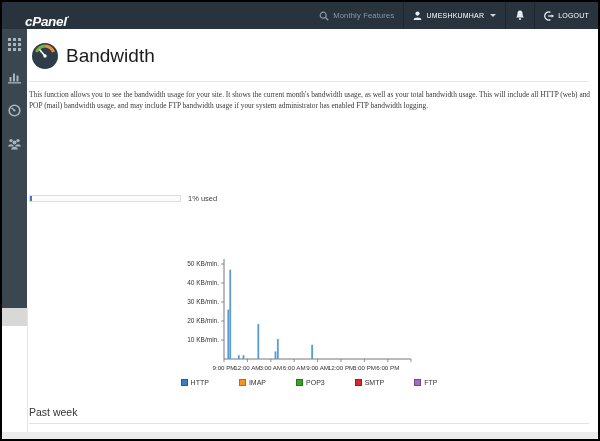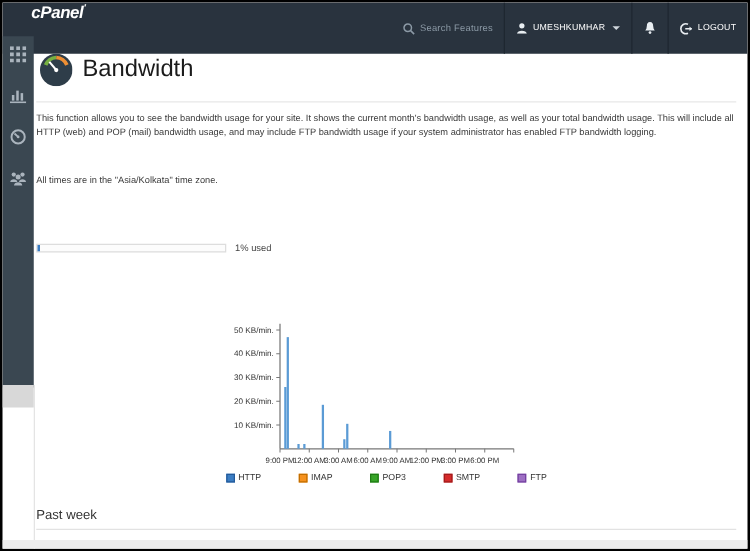--- a/index.html
+++ b/index.html
@@ -1,40 +1,40 @@
 <!DOCTYPE html>
 <html><head>
 <meta charset="utf-8">
 <style>
   * { margin:0; padding:0; box-sizing:border-box; font-family:"Liberation Sans",sans-serif; }
   body { width:600px; height:441px; background:#fff; }
   .frame { position:relative; width:600px; height:441px; border:2px solid #000; background:#fff; overflow:hidden; }
 
   
-  .topbar { position:absolute; top:0; left:0; right:0; height:41px; background:#29333e; display:flex; align-items:flex-start; }
+  .topbar { position:absolute; top:0; left:0; right:0; height:27px; background:#29333e; display:flex; align-items:flex-end; }
   .logo { color:#fff; font-style:italic; font-weight:bold; font-size:13.5px; margin-left:23px; letter-spacing:-0.3px; }
   .logo .tick { font-size:8px; vertical-align:top; }
   .topbar-right { margin-left:auto; display:flex; align-items:stretch; height:100%; }
   .tb-item { display:flex; align-items:center; gap:4px; padding:0 9px; color:#fff; font-size:7px; letter-spacing:0.2px; cursor:pointer; }
   .tb-search { color:#8b99a5; font-size:7.5px; }
   .tb-sep { border-left:1px solid #1e2730; }
   .caret { width:0; height:0; border-left:3px solid transparent; border-right:3px solid transparent; border-top:3.5px solid #cfd6dc; margin-left:2px; }
 
   
   .rail { position:absolute; top:27px; left:0; width:25px; height:281px; background:#3a4751; display:flex; flex-direction:column; align-items:center; padding-top:8px; gap:20px; }
   .rail-item { width:13px; height:13px; cursor:pointer; }
   .rail-gray { position:absolute; top:306px; left:0; width:25px; height:18px; background:#d8d8d8; }
   .rail-line { position:absolute; top:306px; bottom:0; left:25px; width:1px; background:#e4e4e4; }
 
   
   .content { position:absolute; left:27px; top:30px; width:566px; bottom:0; }
   .page-header { position:absolute; top:11px; left:3px; display:flex; align-items:center; gap:8px; }
   .page-title { font-size:19px; font-weight:400; color:#1b1b1b; }
   .header-rule { position:absolute; top:49px; left:0; width:560px; border-top:1px solid #e7e7e7; }
-  .desc { position:absolute; top:57px; left:0; width:562px; font-size:7.4px; line-height:1.5; color:#3a3a3a; }
+  .desc { position:absolute; top:57px; left:0; width:562px; font-size:7.4px; line-height:1.5; color:#3a3a3a;font-family:Liberation Serif, serif; }
   .tznote { position:absolute; top:107px; left:0; font-size:7.4px; color:#3a3a3a; }
 
   .sec-heading-bold { position:absolute; top:132px; left:0; width:560px; font-size:10.5px; font-weight:bold; color:#2f2f2f; padding-bottom:5px; border-bottom:1px solid #8f8f8f; }
   .progress-row { position:absolute; top:162px; left:0; display:flex; align-items:center;justify-content:center; }
   .progress { width:152px; height:7px; background:#fcfcfc; border:1px solid #ddd; }
   .progress-fill { height:100%; background:#3b7dc3; min-width:2px; }
   .progress-label { font-size:7.5px; color:#444; margin-left:7px; }
 
   .sec-heading { position:absolute; left:0; width:560px; font-size:10.5px; font-weight:400; color:#333; padding-bottom:5px; border-bottom:1px solid #e2e2e2; }
   .sec-past24 { top:194px; }
@@ -56,21 +56,21 @@
 <div class="frame">
 
   <div class="topbar">
     <div class="logo"><span>cPanel</span><span class="tick">ʹ</span></div>
     <div class="topbar-right">
       <div class="tb-item tb-search">
         <svg width="10" height="10" viewBox="0 0 10 10">
             <circle cx="4.2" cy="4.2" r="3" fill="none" stroke="#8b99a5" stroke-width="1.2"></circle>
             <line x1="6.5" y1="6.5" x2="9.3" y2="9.3" stroke="#8b99a5" stroke-width="1.3"></line>
           </svg>
-        <span>Search Features</span>
+        <span>Monthly Features</span>
       </div>
       <div class="tb-item tb-sep">
         <svg width="9" height="9" viewBox="0 0 9 9">
             <circle cx="4.5" cy="2.6" r="2.1" fill="#e8edf1"></circle>
             <path d="M0.6 9 C0.6 5.8 8.4 5.8 8.4 9 Z" fill="#e8edf1"></path>
           </svg>
         <span>UMESHKUMHAR</span>
         <span class="caret"></span>
       </div>
       <div class="tb-item tb-sep">
@@ -147,21 +147,20 @@
         <path d="M4.5 9 A10 10 0 0 1 13 3" fill="none" stroke="#76b041" stroke-width="3"></path>
         <path d="M13 3 A10 10 0 0 1 21.5 9" fill="none" stroke="#ee8f34" stroke-width="3"></path>
         <line x1="13" y1="13" x2="7.5" y2="6.5" stroke="#fff" stroke-width="1.6"></line>
         <circle cx="13" cy="13" r="1.7" fill="#fff"></circle>
       </svg>
       <span class="page-title">Bandwidth</span>
     </div>
     <div class="header-rule"></div>
 
     <p class="desc">This function allows you to see the bandwidth usage for your site. It shows the current month's bandwidth usage, as well as your total bandwidth usage. This will include all HTTP (web) and POP (mail) bandwidth usage, and may include FTP bandwidth usage if your system administrator has enabled FTP bandwidth logging.</p>
-    <p class="tznote">All times are in the "Asia/Kolkata" time zone.</p>
 
 
     <div class="progress-row">
       <div class="progress">
         <div class="progress-fill" style="width: 1%;"></div>
       </div>
       <span class="progress-label">1% used</span>
     </div>
 
 

